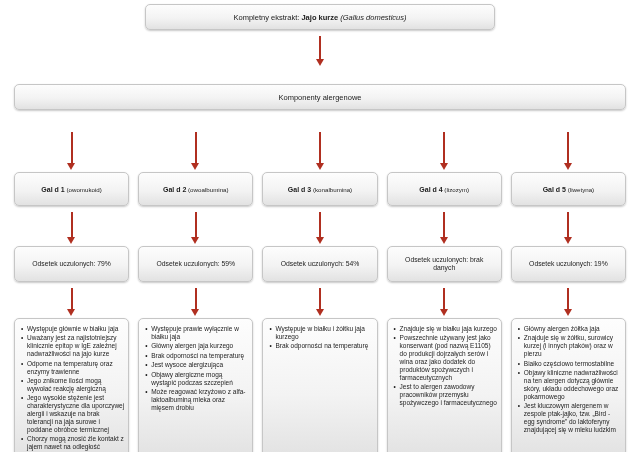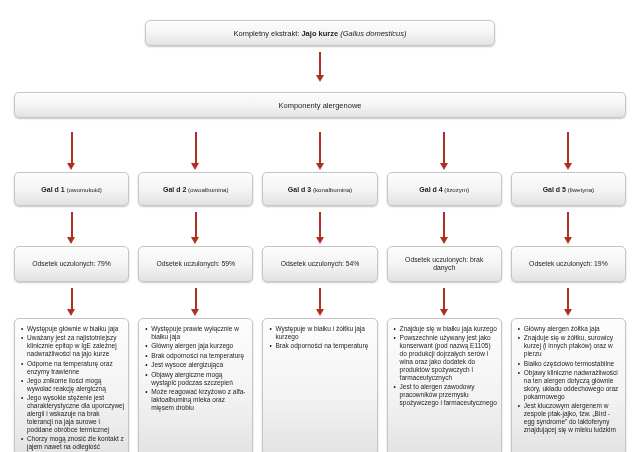--- a/index.html
+++ b/index.html
@@ -10,40 +10,40 @@
   * { margin: 0; padding: 0; box-sizing: border-box; }
   html, body { background: #ffffff; }
   body {
     width: 640px; height: 452px;
     font-family: "Liberation Sans", sans-serif;
     color: var(--text);
     overflow: hidden;
   }
   .diagram {
     width: 640px; height: 452px;
-    padding-top: 20px;
+    padding-top: 4px;
     display: flex; flex-direction: column; align-items: stretch;
   }
   .box {
     background: linear-gradient(180deg, #fdfdfd 0%, #f3f3f3 55%, #e2e2e2 100%);
     border: 1px solid var(--box-border);
     border-radius: 5px;
     box-shadow: 0 1px 2px rgba(0,0,0,0.22);
     display: flex; align-items: center; justify-content: center;
     text-align: center;
   }
   .title-box {
     width: 350px; height: 26px;
     margin: 0 auto;
     font-size: 7.5px;
     flex: none;
   }
   .components-box {
     height: 26px;
-    margin: 8px 14px;
+    margin: 16px 14px;
     font-size: 7.5px;
     flex: none;
   }
   
   .arrow { position: relative; flex: none; }
   .arrow-top { height: 38px; width: 100%; }
   .arrow::before {
     content: ""; position: absolute;
     left: 50%; top: 6px; bottom: 9px;
     width: 2px; margin-left: -1px;

